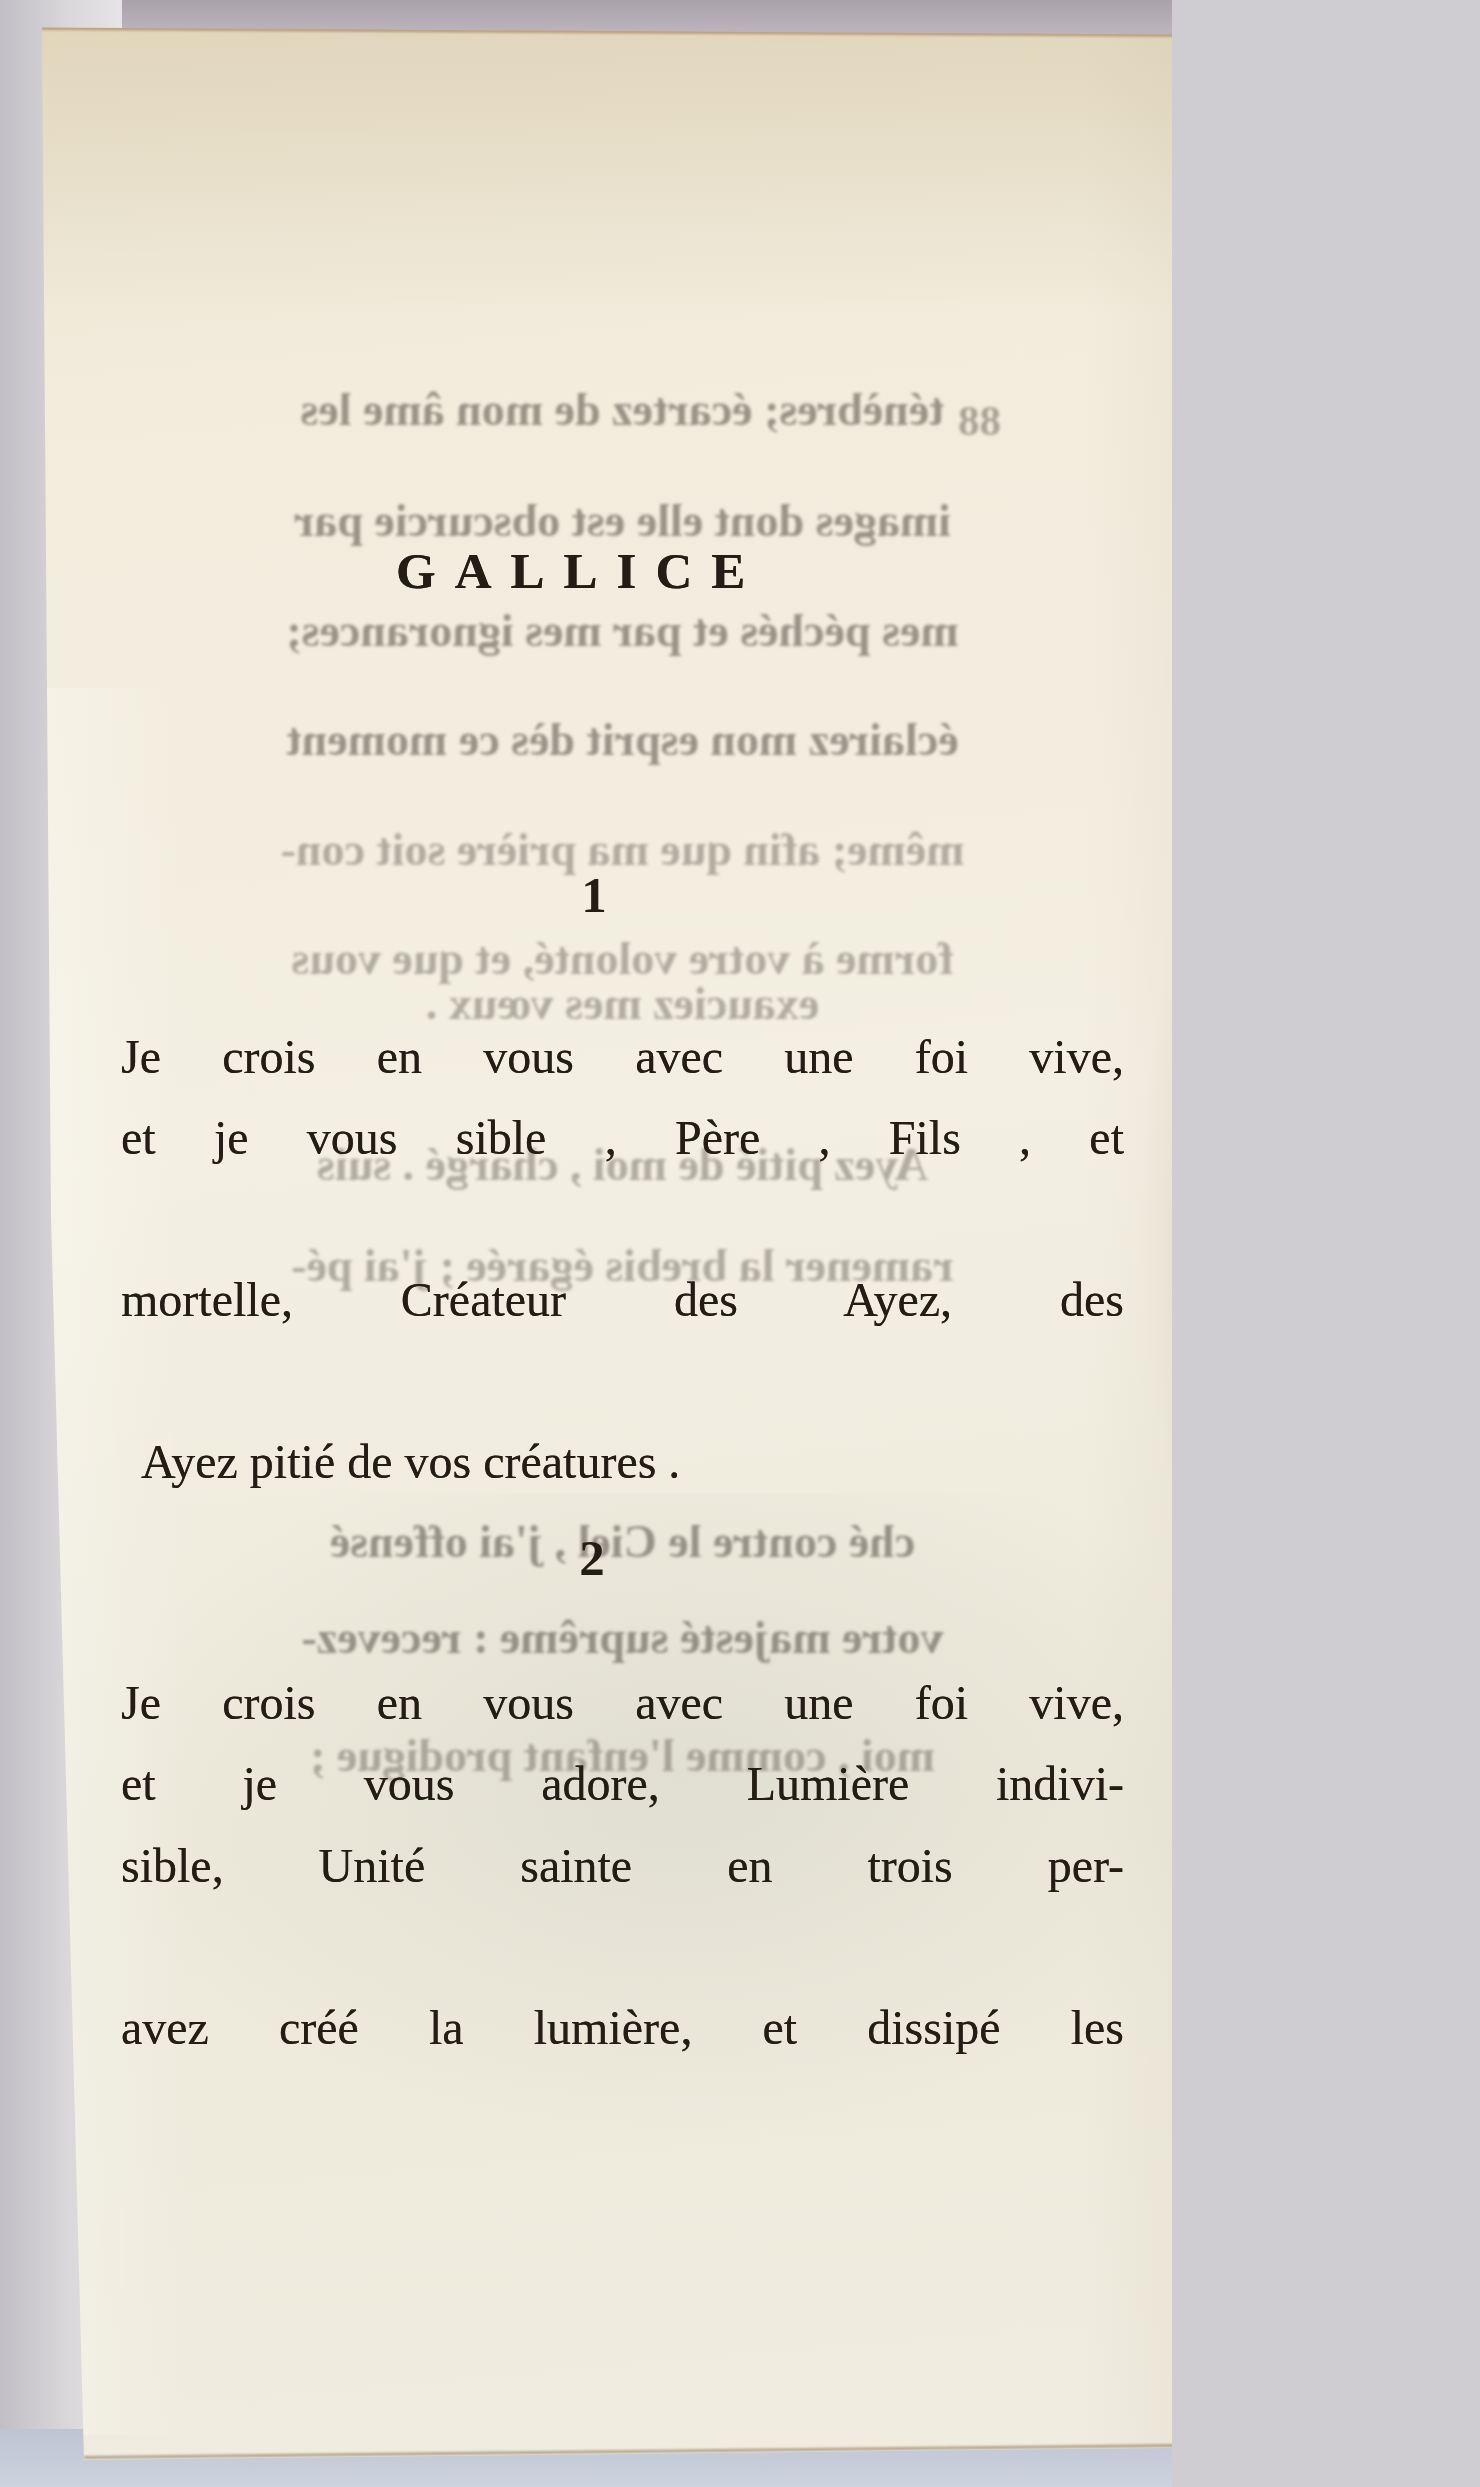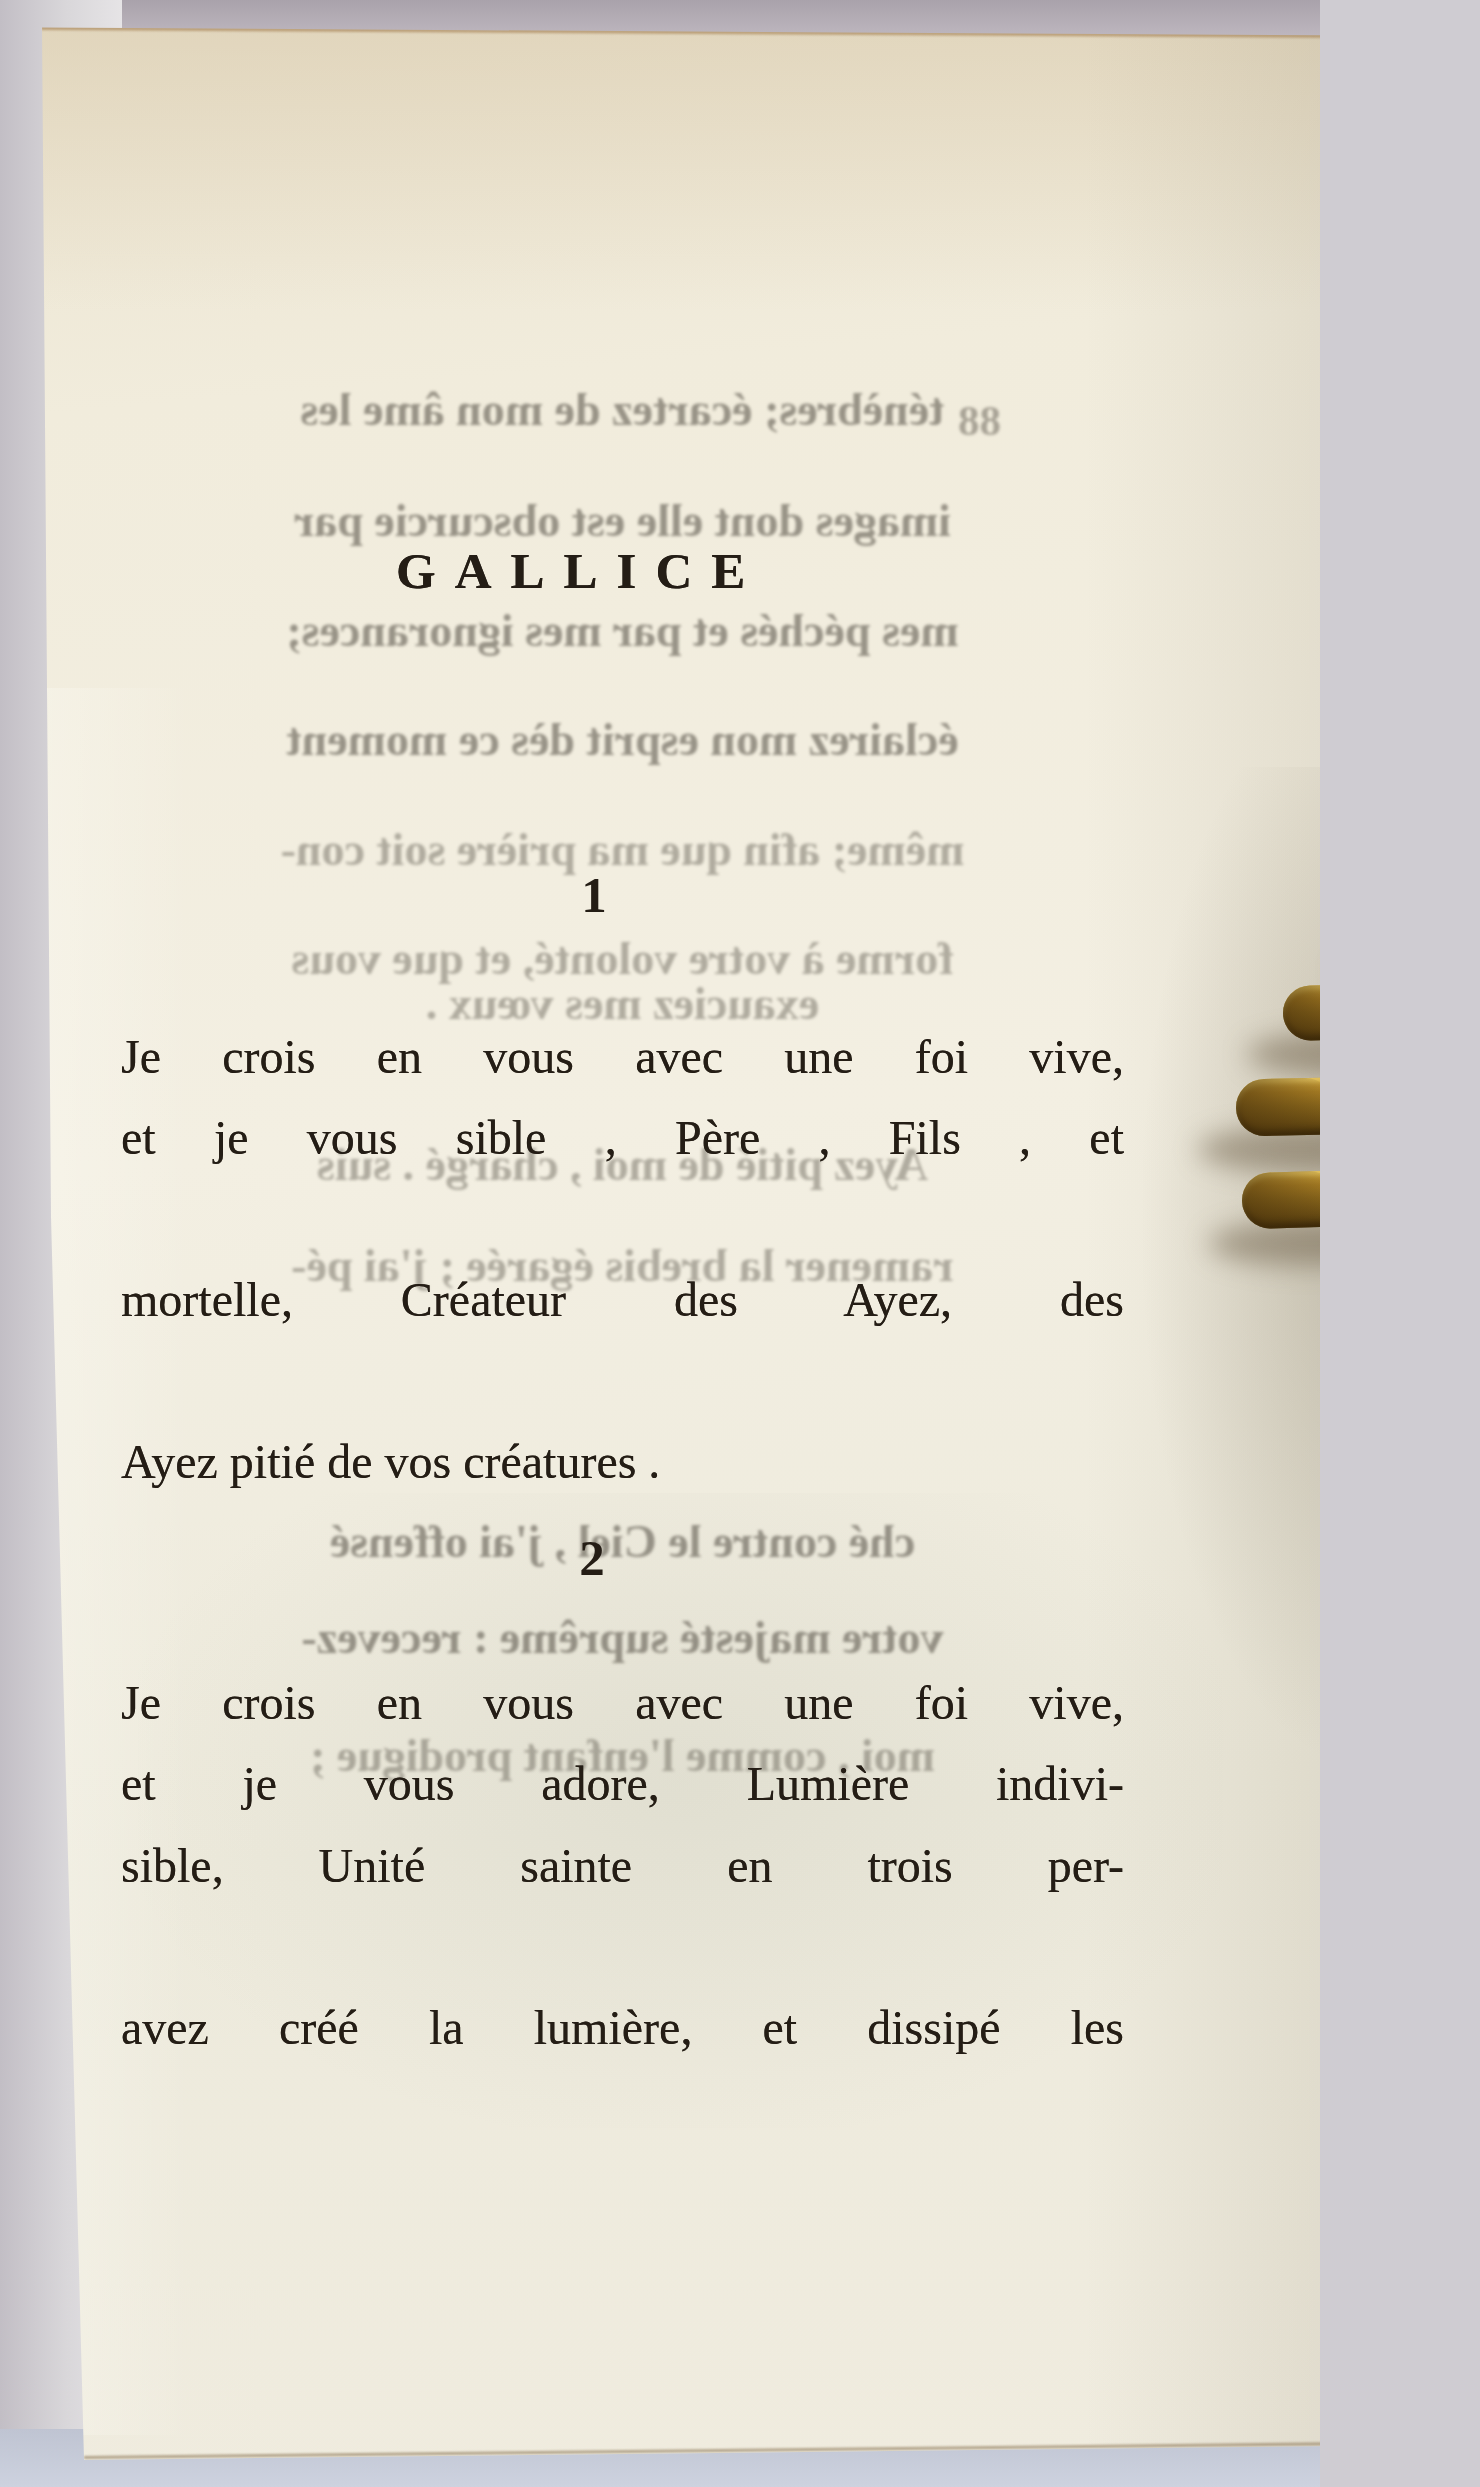--- a/index.html
+++ b/index.html
@@ -1,16 +1,16 @@
 <!DOCTYPE html>
 <html style="font-size:8.5px"><head>
 <meta charset="utf-8">
 <style>
   html,body{margin:0;padding:0;background:#cfccd2;}
-  #stage{position:relative;width:1320px;height:2487px;overflow:hidden;
+  #stage{position:relative;width:1172px;height:2487px;overflow:hidden;
          font-family:"Liberation Serif","DejaVu Serif",serif;}
 
   
   .bg-left{position:absolute;left:0;top:0;width:122px;height:2487px;
     background:linear-gradient(90deg,#c2bec5 0%,#d9d7da 55%,#e6e4e6 100%);z-index:0;}
   .bg-top{position:absolute;left:0;top:0;width:1480px;height:48px;
     background:linear-gradient(180deg,#a9a2ab 0%,#bcb5bd 70%,#c7c1c8 100%);z-index:0;}
   .bg-bottom{position:absolute;left:0;top:2429px;width:1480px;height:58px;
     background:linear-gradient(180deg,#bfc4d2 0%,#cdd2df 100%);z-index:0;}
   .bg-right{position:absolute;left:1387px;top:0;width:94px;height:2487px;
@@ -60,21 +60,21 @@
   
   .heading{position:absolute;left:396px;top:542px;font-size:51px;font-weight:bold;
     letter-spacing:19px;color:#241d15;text-shadow:0 0 0.5px rgba(36,29,21,0.9);}
   .sec-num{position:absolute;width:74px;text-align:center;font-size:51px;
     font-weight:bold;color:#241d15;}
   .num1{left:557px;top:866px;}
   .num2{left:555px;top:1529px;}
   .t-line{position:absolute;left:121px;width:1003px;height:79px;font-size:48px;
     color:#241d15;text-align:justify;text-align-last:justify;
     text-shadow:0 0 0.5px rgba(36,29,21,0.85);white-space:normal;}
-  .t-line.natural{text-align-last:left;}
+  .t-line.natural{text-align-last:left;margin-left:20px;}
 
   
   .bleed{position:absolute;left:121px;width:1003px;text-align:center;font-size:46px;
     font-weight:bold;color:rgba(96,90,80,0.45);transform:scaleX(-1);
     filter:blur(1.6px);}
   .bleed.strong{color:rgba(88,82,72,0.58);}
   .bleed-num{position:absolute;left:900px;width:159px;text-align:center;font-size:43px;
     font-weight:bold;color:rgba(96,90,80,0.5);transform:scaleX(-1);filter:blur(1.6px);}
 
   

